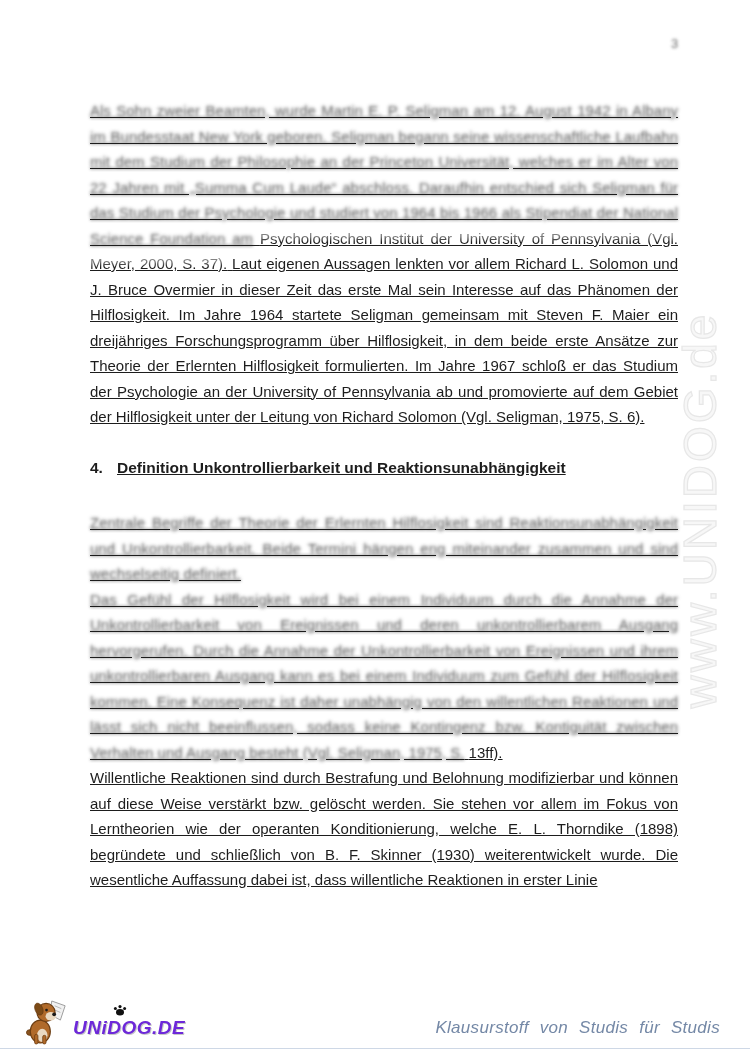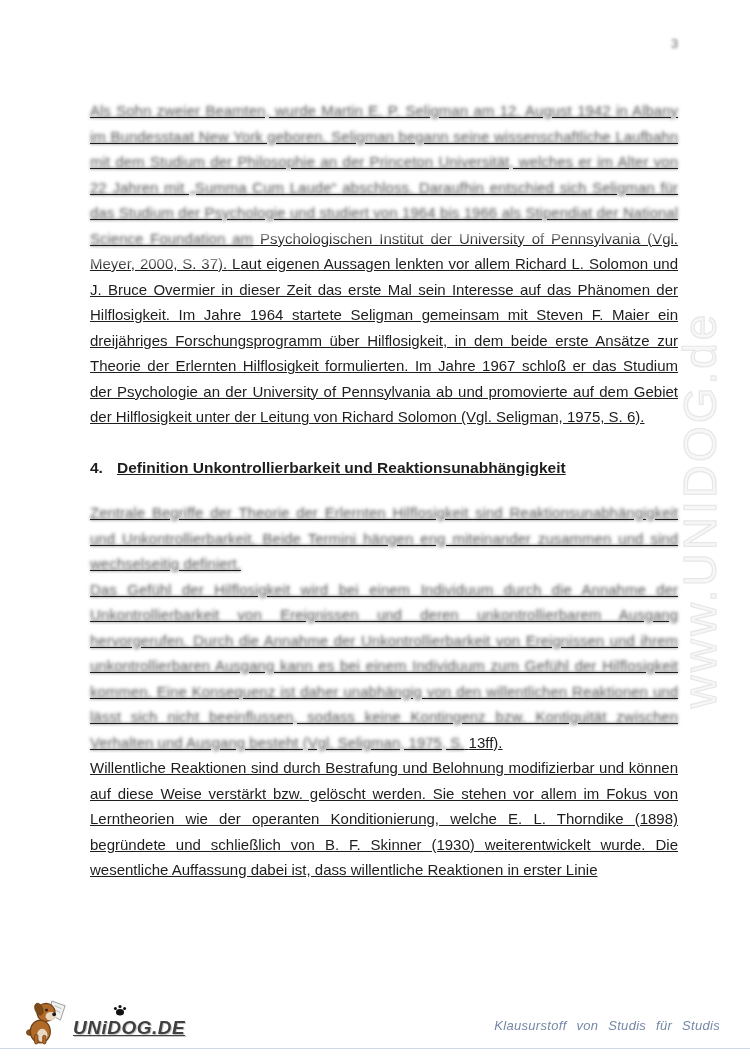--- a/index.html
+++ b/index.html
@@ -62,21 +62,21 @@
   }
   
   .fade-line {
     background: linear-gradient(to bottom, #9a9a9a 0%, #777777 40%, #1d1d1d 72%);
     -webkit-background-clip: text;
     background-clip: text;
     color: transparent;
   }
 
   .heading {
-    margin: 25px 0 20px 0;
+    margin: 25px 0 30px 0;
     font-weight: bold;
     font-size: 15.5px;
     text-align: left;
   }
   .heading .h-num { display: inline-block; width: 27px; }
 
   
   .footer-logo {
     position: absolute;
     left: 26px;
@@ -85,33 +85,32 @@
     display: flex;
     align-items: center;
     z-index: 2;
   }
   .logo-text-wrap { position: relative; margin-left: 5px; padding-top: 8px; }
   .logo-text {
     font-style: italic;
     font-weight: 800;
     font-size: 19px;
     letter-spacing: 0.5px;
-    color: #404040;
+    color: #6d28d9;
     text-shadow: 1px 1px 0 rgba(130,130,130,0.45);
     white-space: nowrap;
-    text-decoration: underline;
   }
   .paw-icon { position: absolute; top: -7px; left: 40px; }
 
   .footer-tagline {
     position: absolute;
     right: 30px;
     top: 1018px;
     font-style: italic;
-    font-size: 13px;
+    font-size: 17px;
     word-spacing: 6px;
     letter-spacing: 0.3px;
     color: #7488a6;
     z-index: 2;
   }
 
   .footer-divider {
     position: absolute;
     left: 0;
     right: 0;

